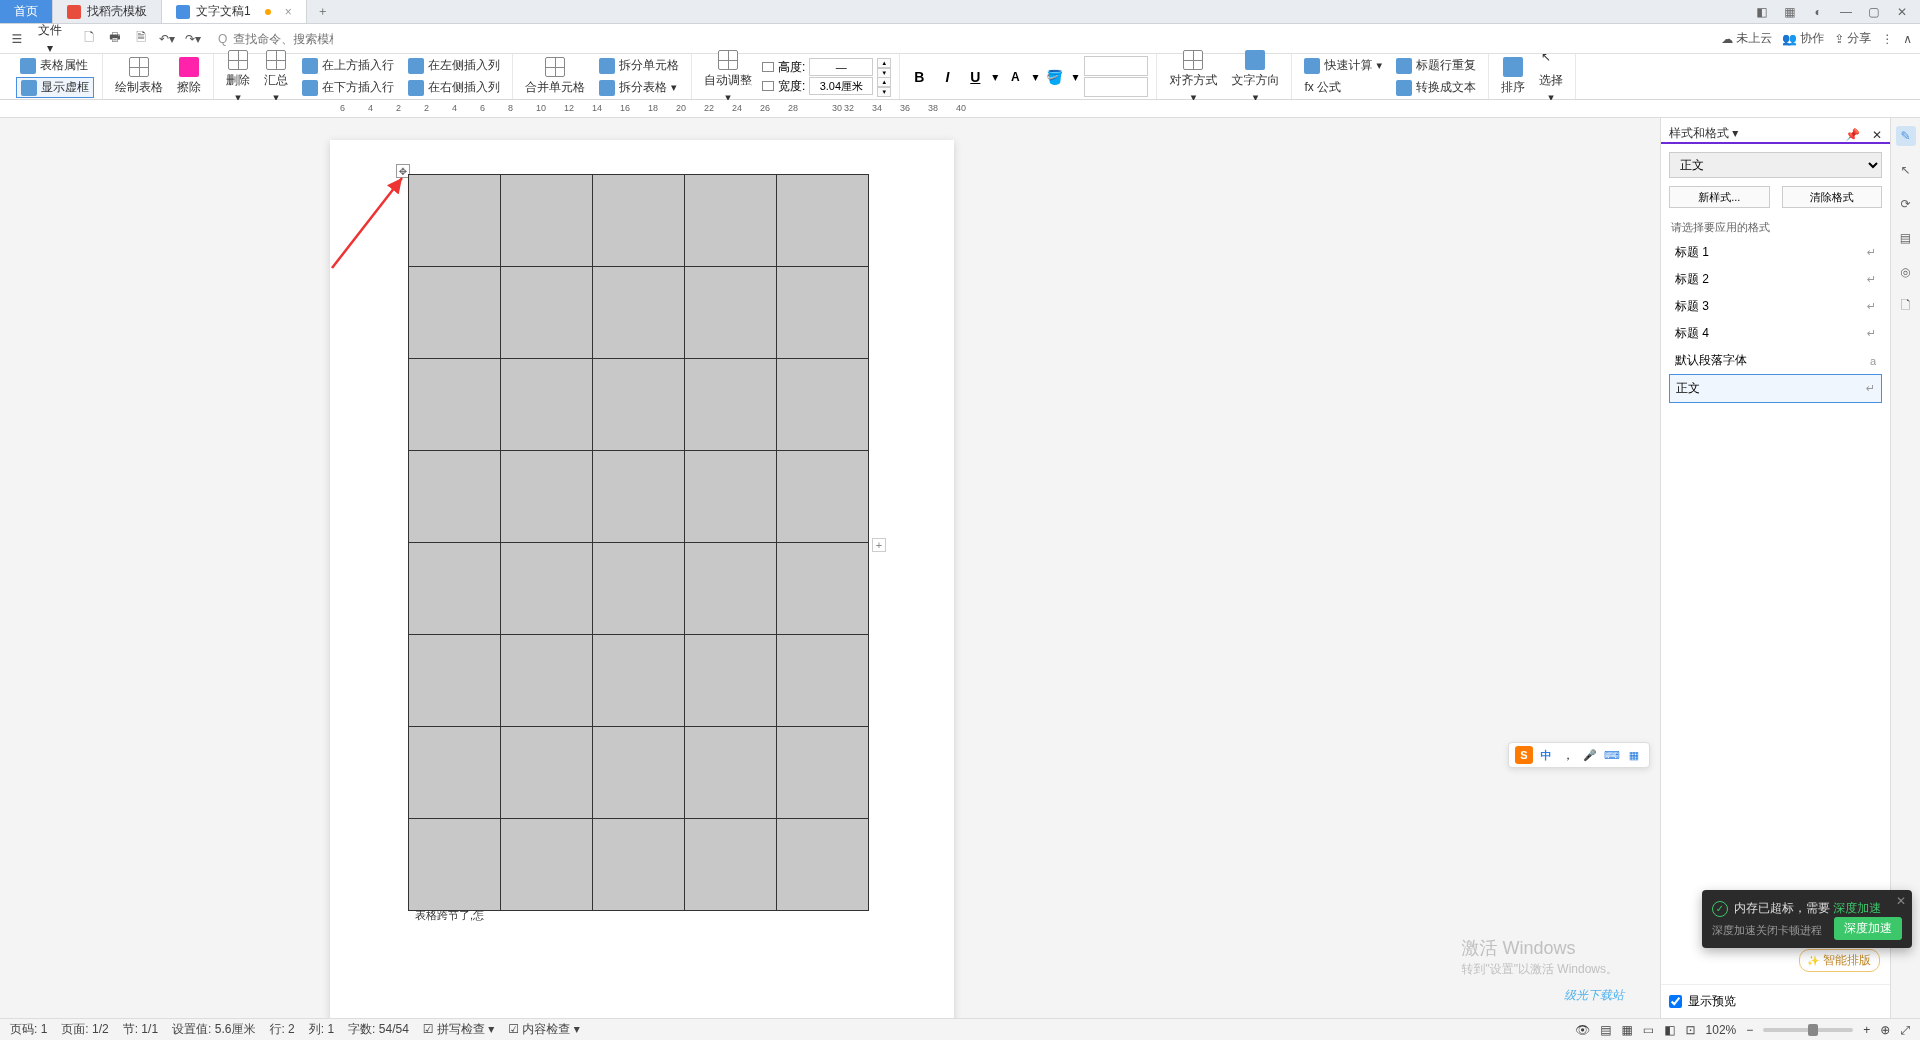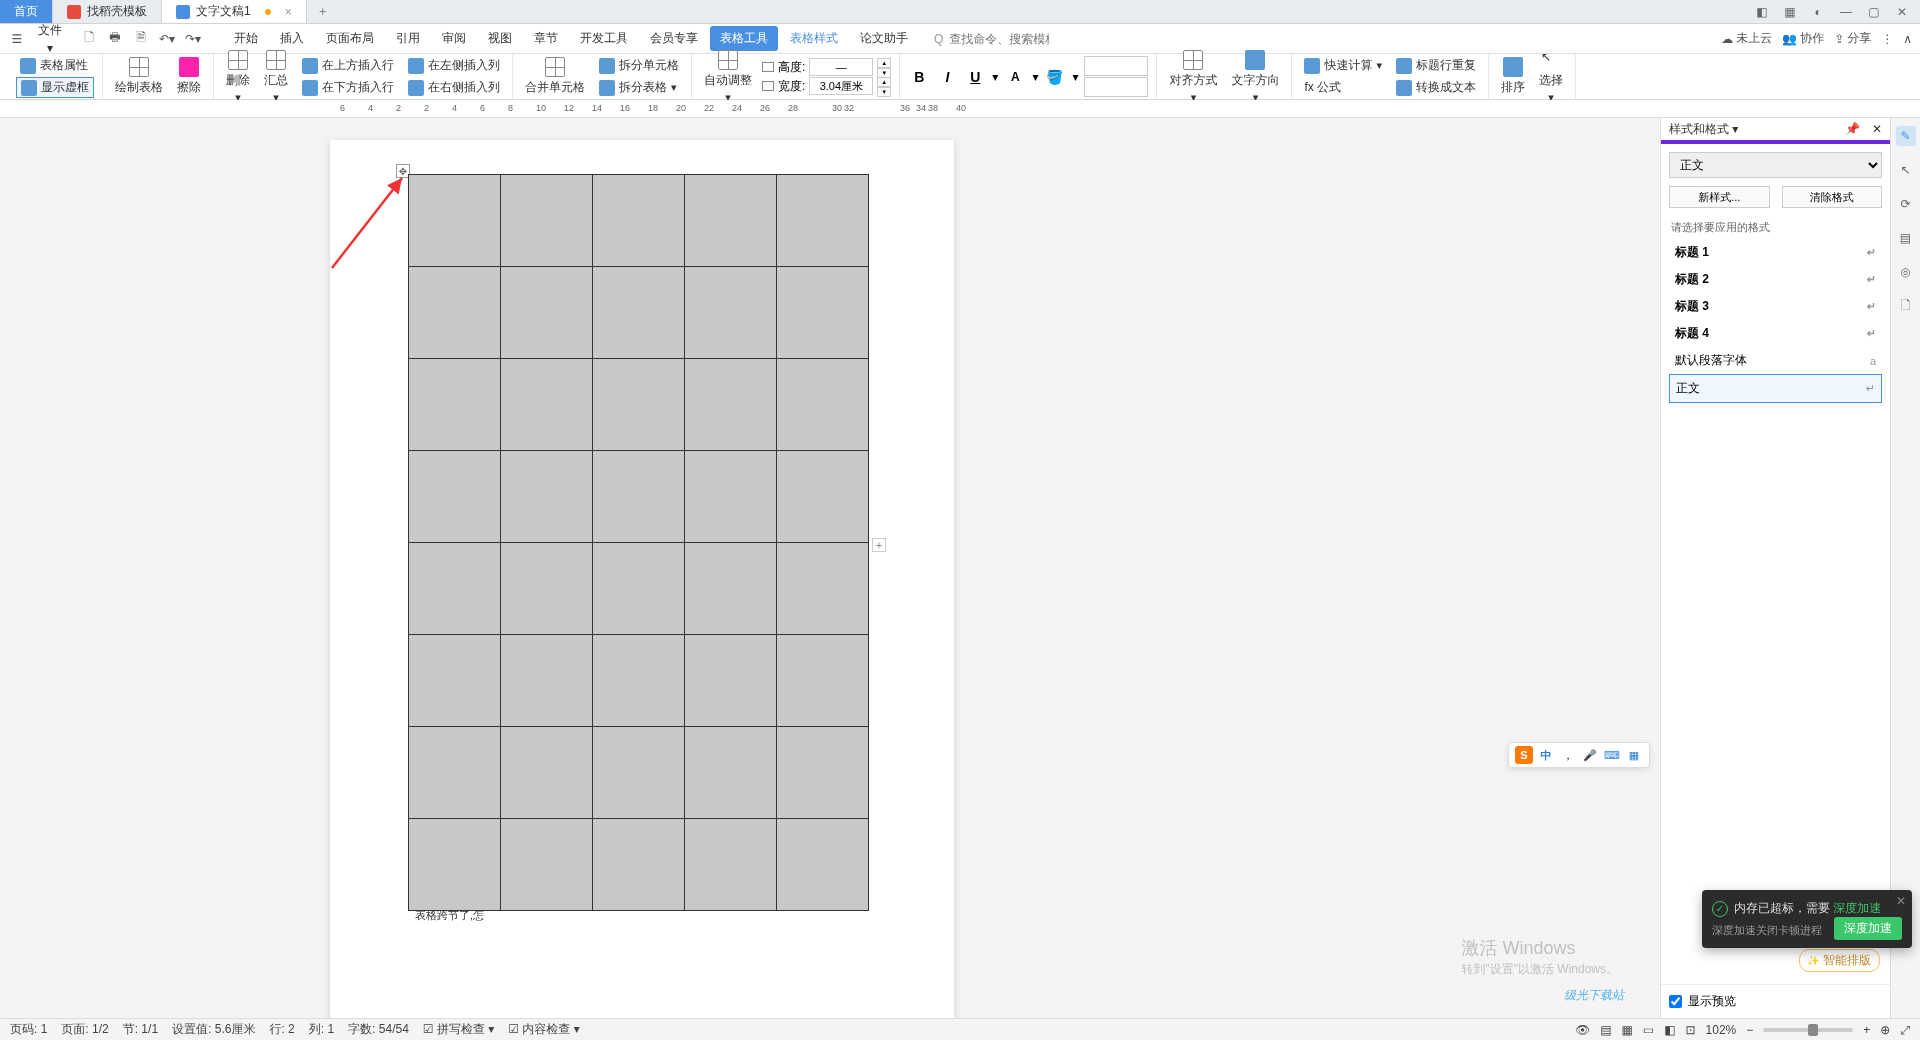--- a/index.html
+++ b/index.html
@@ -64,29 +64,29 @@
 .page { position: absolute; left: 330px; top: 22px; width: 624px; height: 900px; background: #fff; box-shadow: 0 2px 8px rgba(0,0,0,0.15); }
 .table { position: absolute; left: 78px; top: 34px; border-collapse: collapse; }
 .table td { width: 92px; height: 92px; border: 1px solid #333; background: #c8c8c8; }
 .table-footer-text { position: absolute; left: 85px; top: 768px; font-size: 11px; color: #333; }
 .move-handle { position: absolute; left: 66px; top: 24px; width: 14px; height: 14px; border: 1px solid #999; background: #fff; display: flex; align-items: center; justify-content: center; font-size: 10px; color: #666; }
 .add-handle { position: absolute; left: 542px; top: 398px; width: 14px; height: 14px; border: 1px solid #ccc; background: #fff; text-align: center; line-height: 12px; color: #888; font-size: 11px; }
 .arrow { position: absolute; left: 0px; top: 30px; width: 80px; height: 100px; pointer-events: none; }
 
 
 .right-panel { width: 230px; background: #fff; border-left: 1px solid #ddd; display: flex; flex-direction: column; }
-.right-panel .hdr { height: 26px; display: flex; align-items: center; justify-content: space-between; padding: 0 8px; border-bottom: 4px solid #6d28d9; font-size: 12px; color: #333; }
+.right-panel .hdr { height: 26px; display: flex; align-items: flex-end; justify-content: space-between; padding: 0 8px; border-bottom: 2px solid #6d28d9; font-size: 12px; color: #333; }
 .right-panel .style-sel { margin: 8px; }
 .right-panel .style-sel select { width: 100%; height: 26px; border: 1px solid #ccc; padding: 0 6px; }
 .right-panel .btn-row { display: flex; gap: 12px; padding: 0 8px 8px; }
 .right-panel .btn-row button { flex: 1; height: 22px; border: 1px solid #ccc; background: #fafafa; font-size: 11px; cursor: pointer; }
 .right-panel .sect-label { padding: 4px 10px; font-size: 11px; color: #666; }
 .style-list { padding: 0 8px; }
 .style-item { display: flex; align-items: center; justify-content: space-between; padding: 5px 6px; cursor: pointer; }
-.style-item.h { font-weight: bold; font-size: 16px; }
+.style-item.h { font-weight: normal; font-size: 16px; }
 .style-item.body { font-size: 13px; }
 .style-item.sel { border: 1px solid #4a90e2; background: #f0f6fd; }
 .style-item .ret { color: #999; font-size: 11px; }
 .right-panel .footer { margin-top: auto; padding: 8px; display: flex; align-items: center; gap: 6px; font-size: 11px; border-top: 1px solid #eee; }
 
 .side-tools { width: 30px; background: #f4f4f4; border-left: 1px solid #ddd; display: flex; flex-direction: column; align-items: center; padding-top: 8px; gap: 14px; }
 .side-tools .st { width: 20px; height: 20px; display: flex; align-items: center; justify-content: center; cursor: pointer; color: #666; border-radius: 3px; }
 .side-tools .st.active { background: #d0e4f5; color: #4a90e2; }
 
 
@@ -150,34 +150,20 @@
           <span>文件</span>
           <span>▾</span>
         </span>
       <div class="qat">
         <span class="menu-icon">🗋</span>
         <span class="menu-icon">🖶</span>
         <span class="menu-icon">🗎</span>
         <span class="menu-icon">↶▾</span>
         <span class="menu-icon">↷▾</span>
       </div>
-    </div>
-    <div class="menu-tabs">
-      <span class="menu-tab">开始</span>
-      <span class="menu-tab">插入</span>
-      <span class="menu-tab">页面布局</span>
-      <span class="menu-tab">引用</span>
-      <span class="menu-tab">审阅</span>
-      <span class="menu-tab">视图</span>
-      <span class="menu-tab">章节</span>
-      <span class="menu-tab">开发工具</span>
-      <span class="menu-tab">会员专享</span>
-      <span class="menu-tab active">表格工具</span>
-      <span class="menu-tab blue-text">表格样式</span>
-      <span class="menu-tab">论文助手</span>
     </div>
     <div class="menu-search">
       <span>Q</span>
       <input placeholder="查找命令、搜索模板" style="">
     </div>
     <div class="menubar-right">
       <span class="rb">☁ <span>未上云</span></span>
       <span class="rb">👥 <span>协作</span></span>
       <span class="rb">⇪ <span>分享</span></span>
       <span class="rb">⋮</span>
@@ -326,21 +312,21 @@
         <span class="tick" style="left: 252px;">14</span>
         <span class="tick" style="left: 280px;">16</span>
         <span class="tick" style="left: 308px;">18</span>
         <span class="tick" style="left: 336px;">20</span>
         <span class="tick" style="left: 364px;">22</span>
         <span class="tick" style="left: 392px;">24</span>
         <span class="tick" style="left: 420px;">26</span>
         <span class="tick" style="left: 448px;">28</span>
         <span class="tick" style="left: 492px;">30</span>
         <span class="tick" style="left: 504px;">32</span>
-        <span class="tick" style="left: 532px; margin-left: 44px;">34</span>
+        <span class="tick" style="left: 532px;">34</span>
         <span class="tick" style="left: 560px;">36</span>
         <span class="tick" style="left: 588px;">38</span>
         <span class="tick" style="left: 616px;">40</span>
       </div>
   </div>
 
   <div class="main">
     <div class="doc-area">
       <div class="page">
         <span class="move-handle">✥</span>

